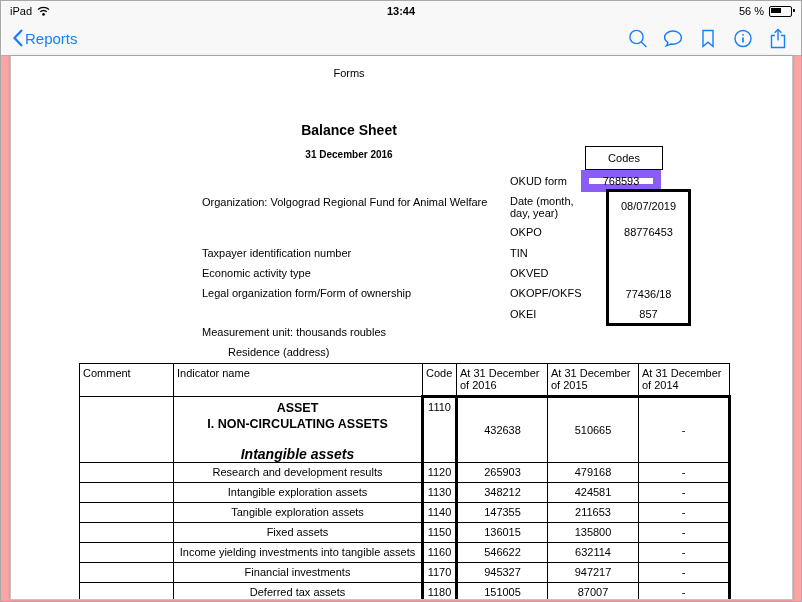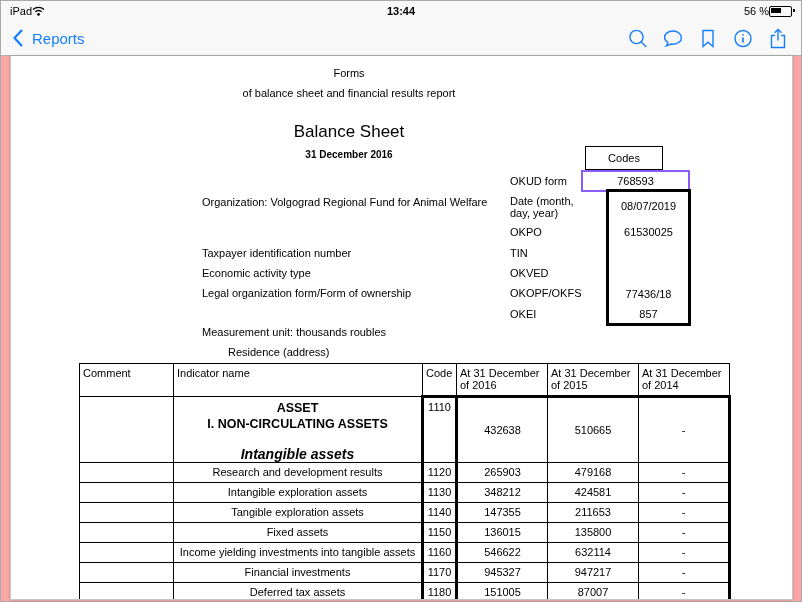--- a/index.html
+++ b/index.html
@@ -2,50 +2,50 @@
 <html><head>
 <meta charset="utf-8">
 <style>
   html,body{margin:0;padding:0;}
   body{width:802px;height:602px;font-family:"Liberation Sans",sans-serif;background:#fff;}
   .viewport{position:relative;width:802px;height:602px;box-sizing:border-box;border:1px solid #a9a9a9;background:#e7e7e7;overflow:hidden;}
 
   
   .status-bar{position:absolute;left:0;top:0;width:100%;height:20px;background:#f8f8f8;box-sizing:border-box;
     display:flex;align-items:center;justify-content:space-between;padding:0 9px;font-size:11px;color:#000;}
-  .sb-left,.sb-right{display:flex;align-items:center;}
+  .sb-left,.sb-right{display:flex;align-items:center;gap:5px;}
   .sb-time{position:absolute;left:0;right:0;text-align:center;font-weight:700;}
   .battery{position:relative;display:inline-block;width:21px;height:9px;border:1px solid #000;border-radius:2px;}
   .battery-fill{position:absolute;left:1px;top:1px;height:5px;background:#000;}
   .battery-nub{position:absolute;right:-4px;top:2px;width:2px;height:3px;background:#000;border-radius:0 1px 1px 0;}
 
   
   .nav-bar{position:absolute;left:0;top:20px;width:100%;height:35px;background:#f8f8f8;box-sizing:border-box;
     border-bottom:1px solid #b0b0b0;display:flex;align-items:center;justify-content:space-between;padding:0 11px;}
-  .back-button{display:flex;align-items:center;gap:8px;color:#157efb;font-size:15px;cursor:pointer;}
+  .back-button{display:flex;align-items:center;gap:1px;color:#157efb;font-size:15px;cursor:pointer;}
   .nav-actions{display:flex;align-items:center;gap:11px;}
   .nav-actions .icon-btn{display:flex;align-items:center;justify-content:center;width:24px;height:26px;cursor:pointer;}
   .icon-btn svg{stroke:#157efb;fill:none;stroke-width:1.4;}
 
   
   .doc-canvas{position:absolute;left:0;top:55px;width:100%;height:547px;background:#fca5a5;padding-left:26px;}
   .page{position:absolute;left:9px;top:0;width:781px;height:543px;background:#fff;box-sizing:content-box;
     border-left:1px solid #c4c4c4;border-right:1px solid #c4c4c4;border-bottom:1px solid #c4c4c4;
     box-shadow:0 0 3px rgba(0,0,0,.18);overflow:hidden;font-size:11px;color:#000;}
 
   .center-line{position:absolute;left:0;width:676px;text-align:center;}
-  .doc-title{font-weight:normal;font-size:17px;}
+  .doc-title{font-weight:bold;font-size:14px;}
   .doc-subtitle{font-weight:bold;font-size:10px;}
   .left-text{position:absolute;white-space:nowrap;}
   .mid-label{position:absolute;}
 
   
   .codes-cell{position:absolute;left:574px;top:90px;width:78px;height:24px;border:1px solid #000;box-sizing:border-box;
     display:flex;align-items:center;justify-content:center;}
-  .okud-cell{position:absolute;left:570px;top:114px;width:109px;height:22px;border:2px solid #8b5cf6;box-sizing:border-box;
+  .okud-cell{position:absolute;left:570px;top:114px;width:80px;height:22px;border:8px solid #8b5cf6;box-sizing:border-box;
     display:flex;align-items:center;justify-content:center;}
   .codes-bigbox{position:absolute;left:595px;top:133px;width:85px;height:137px;border:3px solid #000;box-sizing:border-box;}
   .cb-row{display:flex;align-items:center;justify-content:center;}
   .cb-row:nth-child(1){height:28px;}
   .cb-row:nth-child(2){height:24px;}
   .cb-row:nth-child(3){height:20px;}
   .cb-row:nth-child(4){height:20px;}
   .cb-row:nth-child(5){height:20px;}
   .cb-row:nth-child(6){height:19px;}
 
@@ -129,29 +129,28 @@
           <polyline points="7.6,5.8 11,2.4 14.4,5.8"></polyline>
         </svg>
       </span>
     </div>
   </div>
 
   <div class="doc-canvas">
     <div class="page">
 
       <div class="center-line" style="top:11px;">Forms</div>
-      <div class="center-line" style="top:31px;">of balance sheet and financial results report</div>
       <div class="center-line doc-title" style="top:66px;">Balance Sheet</div>
       <div class="center-line doc-subtitle" style="top:93px;">31 December 2016</div>
 
       <div class="codes-cell">Codes</div>
       <div class="okud-cell">768593</div>
       <div class="codes-bigbox">
         <div class="cb-row">08/07/2019</div>
-        <div class="cb-row">61530025</div>
+        <div class="cb-row">88776453</div>
         <div class="cb-row"></div>
         <div class="cb-row"></div>
         <div class="cb-row">77436/18</div>
         <div class="cb-row">857</div>
       </div>
 
       <div class="mid-label" style="left:499px;top:119px;">OKUD form</div>
       <div class="mid-label" style="left:499px;top:139px;width:72px;">Date (month, day, year)</div>
       <div class="mid-label" style="left:499px;top:170px;">OKPO</div>
       <div class="mid-label" style="left:499px;top:191px;">TIN</div>

